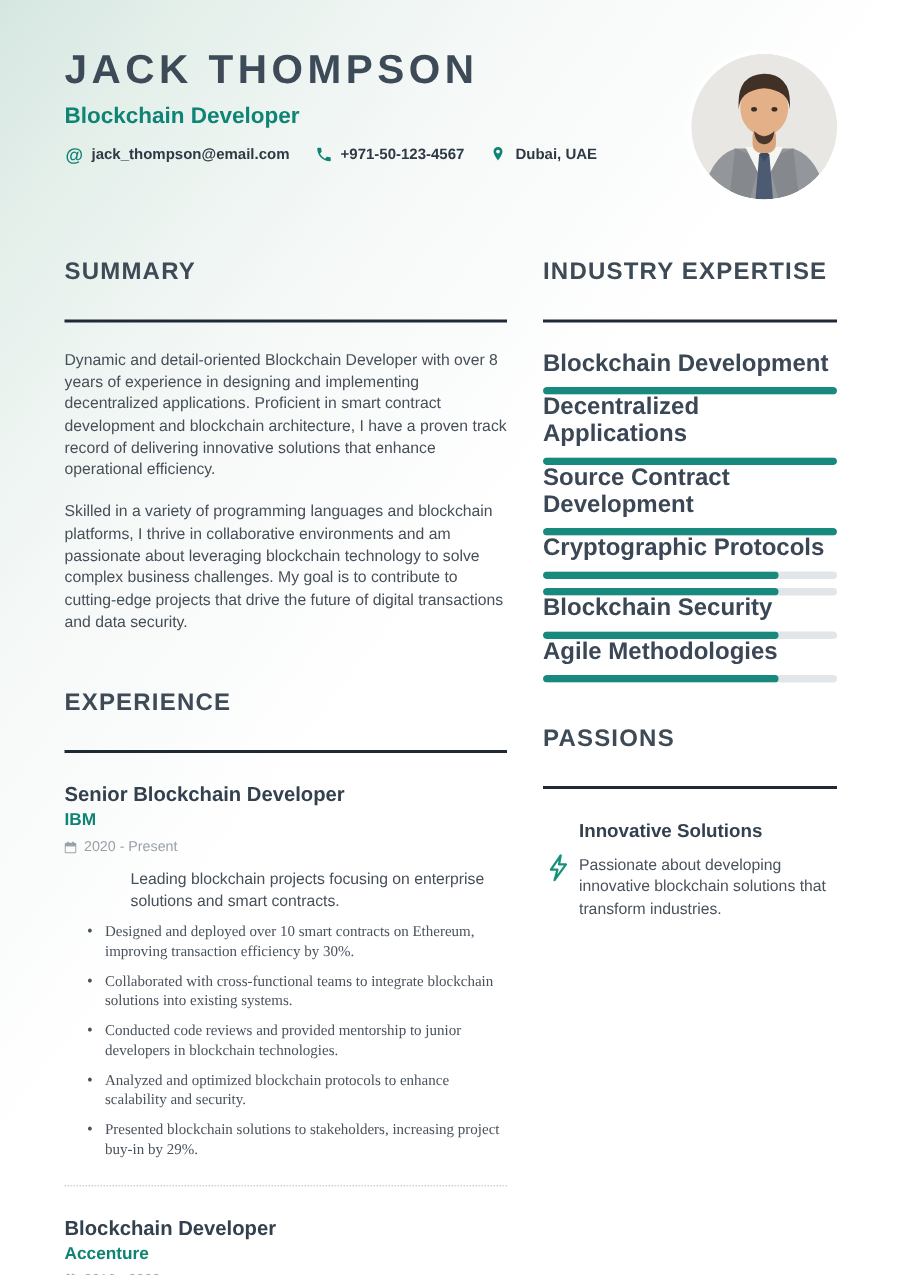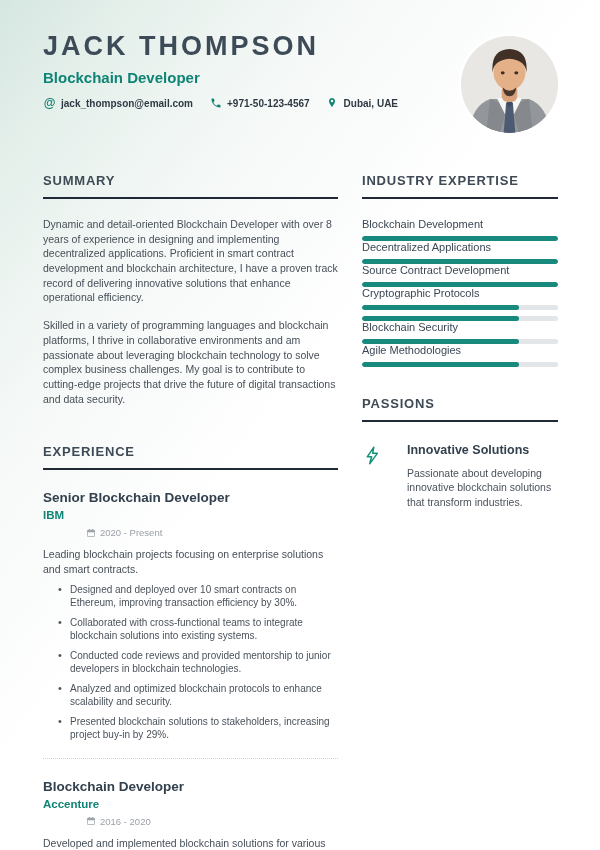--- a/index.html
+++ b/index.html
@@ -37,56 +37,56 @@
     background: #e9e8e6;
   }
   .photo-wrap svg { display: block; width: 100%; height: 100%; }
 
   
   .columns { display: flex; gap: 24px; margin-top: 40px; }
   .col-left { width: 295px; flex: 0 0 295px; }
   .col-right { width: 196px; flex: 0 0 196px; }
 
   .section-heading {
-    font-size: 13px; font-weight: 800; letter-spacing: 0.8px; color: #3e4a56;
-    padding-bottom: 9px; border-bottom: 2.5px solid #1f2a36;
+    font-size: 16px; font-weight: 800; letter-spacing: 0.8px; color: #3e4a56;
+    padding-bottom: 22px; border-bottom: 2.5px solid #1f2a36;
   }
 
   
   .summary-body { margin-top: 18px; font-size: 10.5px; line-height: 1.4; color: #474f58; }
   .summary-body p + p { margin-top: 13px; }
 
   
   .experience-section { margin-top: 38px; }
   .job { margin-top: 20px; }
   .job + .job { border-top: 1.5px dotted #ccd2d6; margin-top: 16px; padding-top: 20px; }
   .job-role { font-size: 13.5px; font-weight: 700; color: #33404d; }
   .job-company { margin-top: 4px; font-size: 11.5px; font-weight: 700; color: #0f8474; }
-  .job-dates { margin-top: 6px; display: flex; align-items: center; gap: 5px; font-size: 9.5px; color: #9aa1a8; margin-left: 44px; }
+  .job-dates { margin-top: 6px; display: flex; align-items: center; gap: 5px; font-size: 9.5px; color: #9aa1a8; }
   .job-dates svg { width: 8px; height: 8px; }
-  .job-desc { margin-top: 9px; font-size: 10.5px; line-height: 1.4; color: #474f58; }
+  .job-desc { margin-top: 9px; font-size: 10.5px; line-height: 1.4; color: #474f58; margin-left: 44px; }
   .job-bullets { margin-top: 5px; list-style: none; }
   .job-bullets li {
     position: relative; margin-top: 6px; padding-left: 12px; margin-left: 15px;
-    font-size: 10px; line-height: 1.35; color: #4a525b;
+    font-size: 10px; line-height: 1.35; color: #4a525b; font-family: Liberation Serif, serif;
   }
   .job-bullets li::before {
     content: "•"; position: absolute; left: 0; top: -1px; color: #4a525b; font-size: 11px;
   }
 
   
   .skill { }
-  .skill-label { font-size: 11px; font-weight: 400; color: #3b4754; }
+  .skill-label { font-size: 16px; font-weight: 700; color: #3b4754; }
   .skill-track { margin-top: 6px; height: 5px; border-radius: 3px; background: #e3e6e8; overflow: hidden; }
   .skill-fill { height: 100%; border-radius: 3px; background: #17897d; width: 0; }
   .skill:nth-child(1) { margin-top: 19px; }
 
   
   .passions-section { margin-top: 29px; }
-  .passion { display: flex; gap: 23px; margin-top: 21px; }
+  .passion { display: flex; gap: 2px; margin-top: 21px; align-items: center; }
   .passion + .passion { border-top: 1.5px dotted #ccd2d6; margin-top: 20px; padding-top: 21px; }
   .passion-icon { flex: 0 0 22px; padding-top: 2px; }
   .passion-icon svg { width: 21px; height: 21px; stroke: #149178; fill: none; stroke-width: 1.7; stroke-linecap: round; stroke-linejoin: round; }
   .passion-title { font-size: 12.5px; font-weight: 700; color: #33404d; line-height: 1.25; }
   .passion-desc { margin-top: 7px; font-size: 10.5px; line-height: 1.4; color: #4a525b; }
 </style>
 </head>
 <body>
 
 <div class="page">

